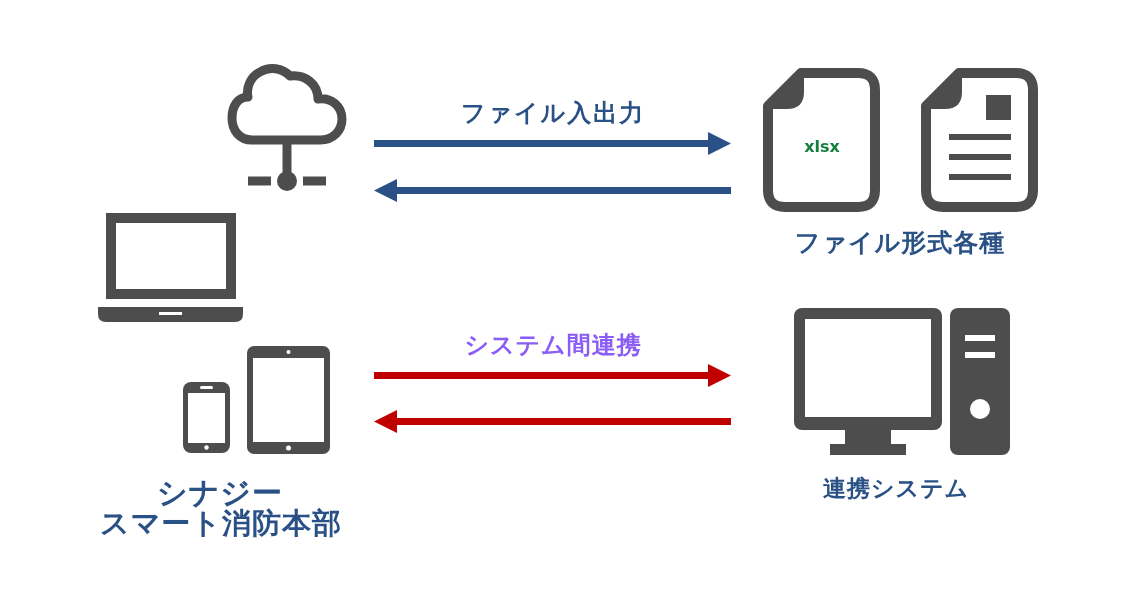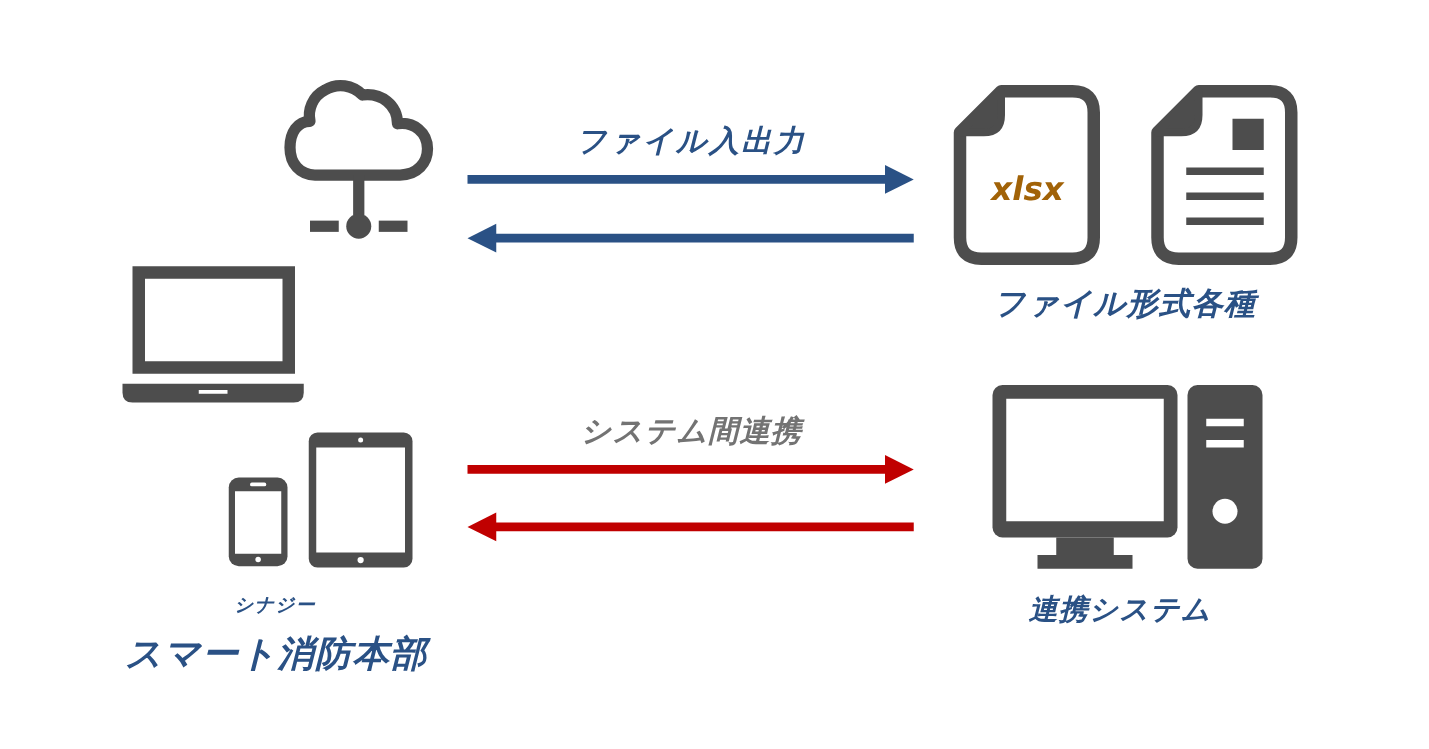--- a/index.html
+++ b/index.html
@@ -1,20 +1,20 @@
 <!DOCTYPE html>
 <html><head>
   <meta charset="utf-8">
   <style>
     html, body { margin: 0; padding: 0; background: #ffffff; }
     body { width: 1143px; height: 599px; position: relative; overflow: hidden;
            font-family: "DejaVu Sans", "Liberation Sans", sans-serif; }
-    .label { position: absolute; font-weight: bold; white-space: nowrap; text-align: center; line-height: 1.2; font-style: italic; }
+    .label { position: absolute; font-weight: bold; white-space: nowrap; text-align: center; line-height: 1.2; }
     .blue { color: #2a5185; }
-    .red { color: #737373; }
+    .red { color: #8b5cf6; }
     svg { position: absolute; left: 0; top: 0; }
   </style>
 </head>
 <body>
 
 <svg width="1143" height="599" viewBox="0 0 1143 599">
 
   <g fill="none" stroke="#4d4d4d" stroke-width="9" stroke-linejoin="round">
     <path d="M252,140 L320,140 C334,140 342,130 342,119 C342,106 331,97 318,99 C318,84 305,74 290,76 C282,68 270,66 260,72 C250,77 246,88 248,97 C238,97 232,106 232,118 C232,131 240,140 252,140 Z"></path>
     <line x1="287" y1="140" x2="287" y2="172"></line>
@@ -84,25 +84,25 @@
   </g>
 
   <g>
     <rect x="950" y="308" width="60" height="147" rx="8" fill="#4d4d4d"></rect>
     <rect x="965" y="335" width="30" height="6" fill="#ffffff"></rect>
     <rect x="965" y="352" width="30" height="6" fill="#ffffff"></rect>
     <circle cx="980" cy="409" r="10" fill="#ffffff"></circle>
   </g>
 </svg>
 
-<div class="label" style="left:771px; top:137px; width:102px; font-size:26px; color:#a16207; font-family:'DejaVu Sans', sans-serif;">xlsx</div>
+<div class="label" style="left:771px; top:137px; width:102px; font-size:16px; color:#15803d; font-family:'DejaVu Sans', sans-serif;">xlsx</div>
 
 <div class="label blue" style="left:443px; top:99px; width:220px; font-size:24px; letter-spacing:2px;">ファイル入出力</div>
 
 <div class="label red" style="left:443px; top:331px; width:220px; font-size:24px; letter-spacing:1px;">システム間連携</div>
 
 <div class="label blue" style="left:780px; top:228px; width:240px; font-size:25px; letter-spacing:1px;">ファイル形式各種</div>
 
 <div class="label blue" style="left:796px; top:475px; width:200px; font-size:23px; letter-spacing:1px;text-align:center;">連携システム</div>
 
-<div class="label blue" style="left:120px; top:475px; width:200px; font-size:15px; letter-spacing:1px;">シナジー</div>
+<div class="label blue" style="left:120px; top:475px; width:200px; font-size:30px; letter-spacing:1px;">シナジー</div>
 
 <div class="label blue" style="left:100px; top:506px; width:240px; font-size:29px; letter-spacing:1px;">スマート消防本部</div>
 
 </body></html>

